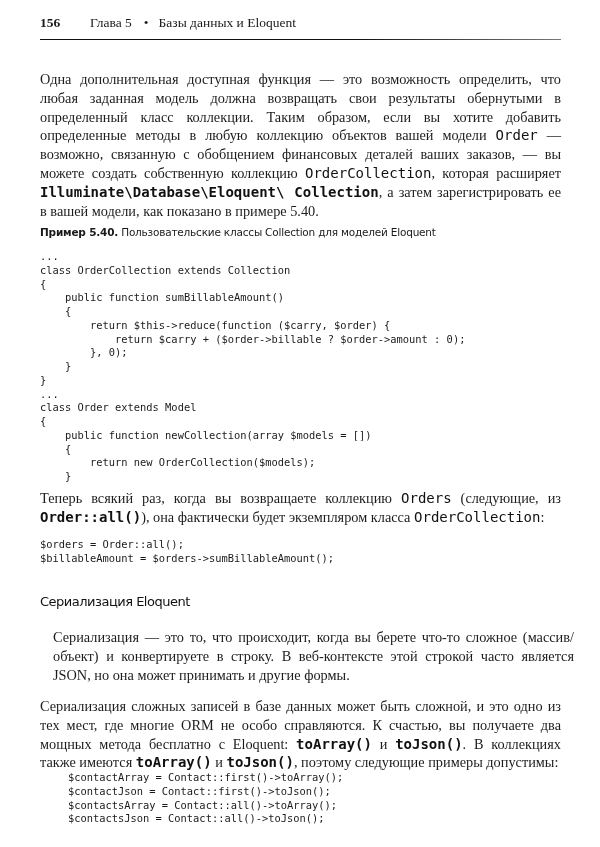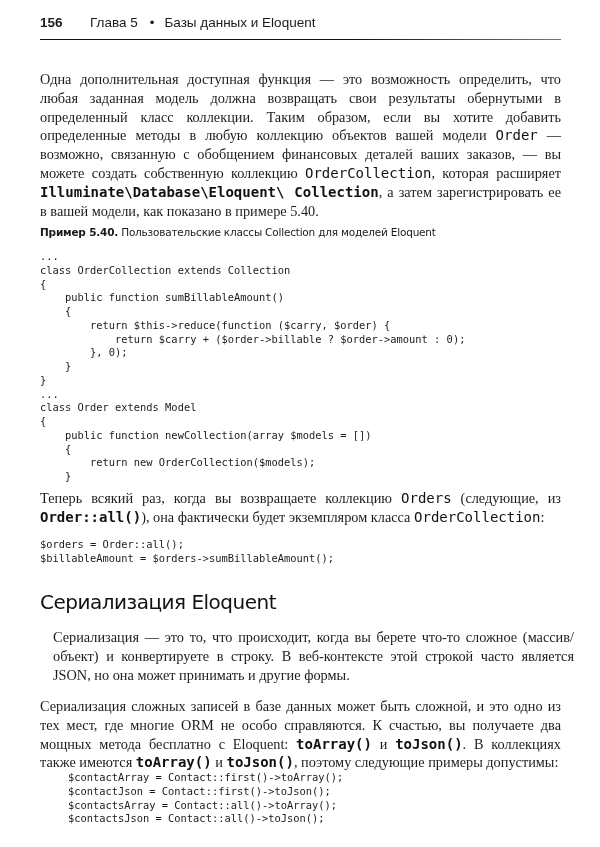--- a/index.html
+++ b/index.html
@@ -19,21 +19,21 @@
       left: 40px;
       top: 0;
       width: 521px;
     }
     .running-head {
       position: absolute;
       left: 0;
       top: 14px;
       width: 521px;
       height: 24px;
-      font-family: Liberation Sans, sans-serif;
+      font-family: Liberation Serif, serif;
       font-size: 13.5px;
       line-height: 18px;
       color: #1a1a1a;
       white-space: nowrap;
     }
     .running-head .page-num {
       font-weight: bold;
       display: inline-block;
       width: 50px;
     }
@@ -99,21 +99,21 @@
     .cb1 { top: 250px; }
     .p2 { position: absolute; top: 489px; left: 0; width: 521px; }
     .cb2 { top: 538px; }
     .section-title {
       position: absolute;
       top: 589px;
       left: 0;
       margin: 0;
       font-family: "DejaVu Sans", sans-serif;
       font-weight: normal;
-      font-size: 20px;
+      font-size: 13px;
       line-height: 26px;
       letter-spacing: -0.5px;
       color: #111;
     }
     .p3 { position: absolute; top: 628px; left: 13px; width: 521px; }
     .p4 { position: absolute; top: 691px; left: 0; width: 521px; margin-top: 6px; }
     .cb3 { top: 771px; margin-left: 28px; }
   </style>
 </head>
 <body>

